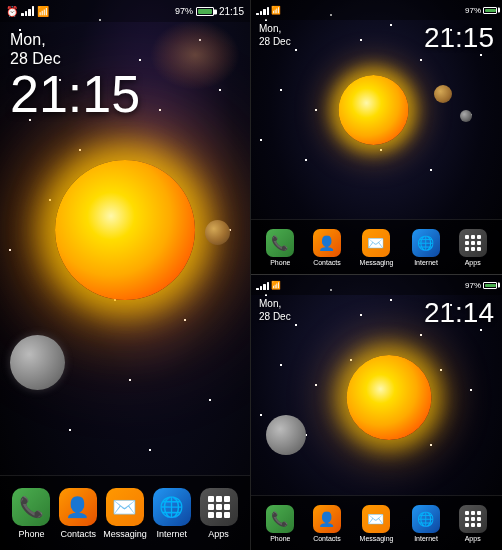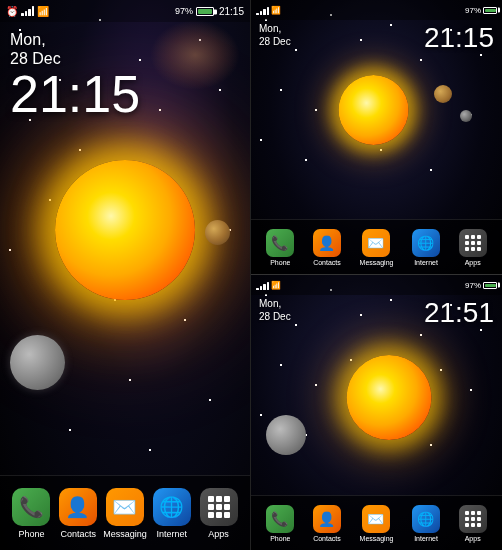--- a/index.html
+++ b/index.html
@@ -661,21 +661,21 @@
             </span>
         </div>
       </div>
 
       <div class="datetime-small">
         <div class="date-text-small">
           <span>Mon,</span><br>
           <span>28 Dec</span>
         </div>
       </div>
-      <div class="time-text-small">21:51</div>
+      <div class="time-text-small">21:14</div>
 
       <div class="bottom-dock-small">
         <div class="dock-item-small">
           <div class="dock-icon-small icon-phone">📞</div>
           <span class="dock-label-small">Phone</span>
         </div>
         <div class="dock-item-small">
           <div class="dock-icon-small icon-contacts">👤</div>
           <span class="dock-label-small">Contacts</span>
         </div>

